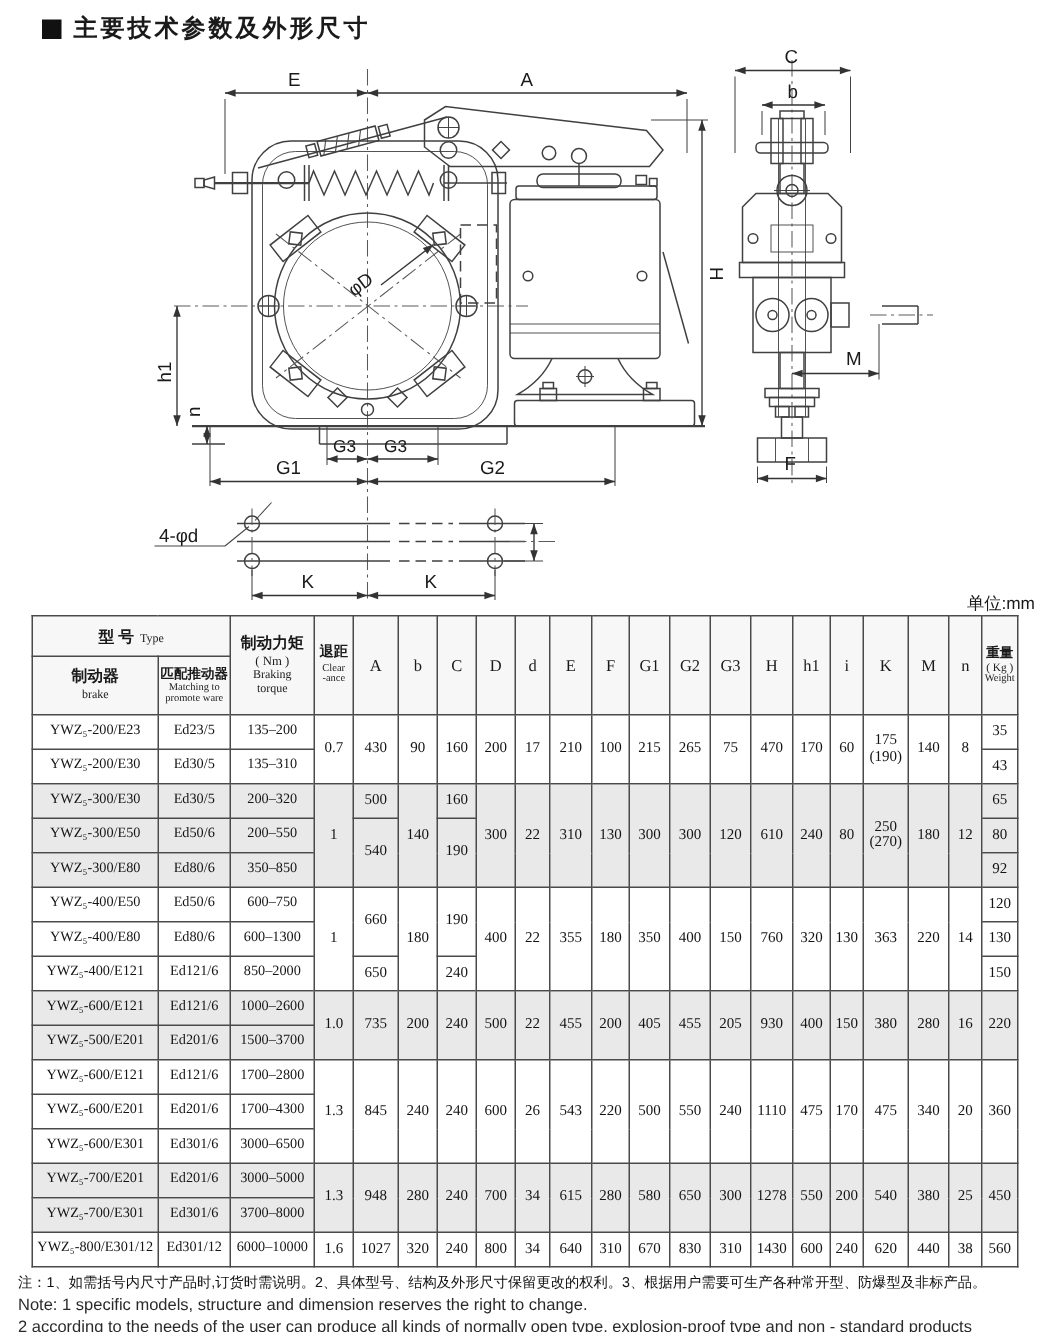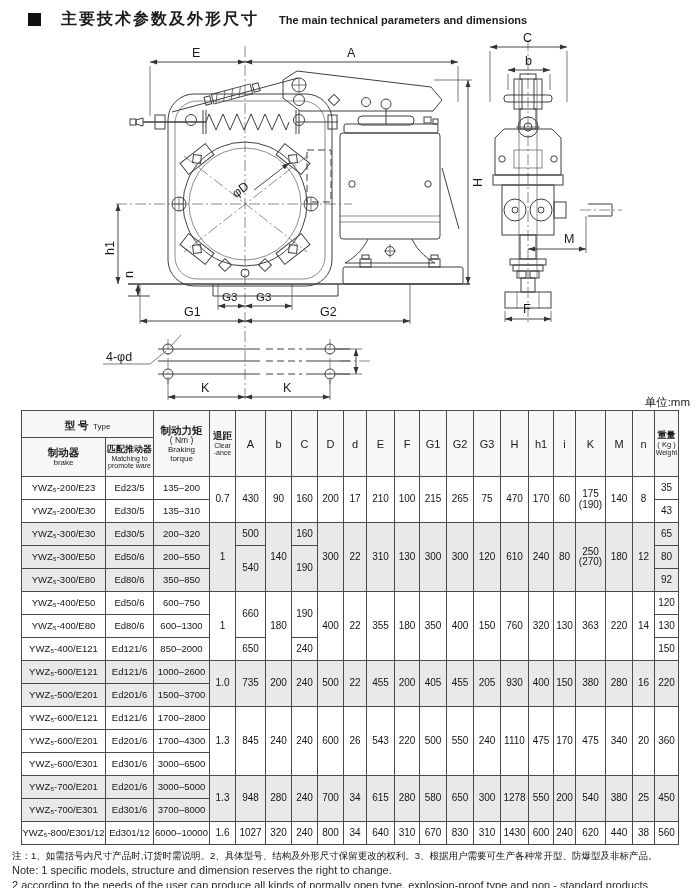--- a/index.html
+++ b/index.html
@@ -1,36 +1,36 @@
 <!DOCTYPE html>
 <html><head>
 <meta charset="utf-8">
 <style>
   html,body{margin:0;padding:0;}
   body{width:700px;height:888px;background:#fff;overflow:hidden;
        font-family:"Liberation Sans","DejaVu Sans",sans-serif;color:#1a1a1a;}
   
-  .titlebar{display:flex;align-items:baseline;gap:20px;padding:9px 10px 2px 28px;}
+  .titlebar{display:flex;align-items:baseline;gap:8px;padding:9px 10px 2px 28px;}
   .sqicon{width:13px;height:13px;background:#111;display:inline-block;align-self:center;}
   .t-zh{font-size:16px;font-weight:bold;letter-spacing:2px;}
   .t-en{font-size:11px;font-weight:bold;}
   
   svg{display:block;}
   .mk{fill:none;stroke:#404040;stroke-width:1;}
   .mkt{stroke-width:0.6;}
   .thk{stroke-width:1.5;}
   .cl{fill:none;stroke:#5a5a5a;stroke-width:0.7;stroke-dasharray:11 3 2 3;}
   .dsh{stroke-dasharray:7 4;}
   .dl{stroke:#333;stroke-width:0.9;}
   .xl{stroke:#444;stroke-width:0.7;}
   .dt{font:12.5px "Liberation Sans","DejaVu Sans",sans-serif;fill:#1a1a1a;}
   .dts{font-size:11.5px;}
   .unit{font:11.5px "Liberation Sans","DejaVu Sans",sans-serif;fill:#1a1a1a;}
   
-  .spec{border-collapse:collapse;table-layout:fixed;width:572px;margin:0 auto;}
+  .spec{border-collapse:collapse;table-layout:fixed;width:572px;margin:0 auto;font-family:Liberation Serif, serif;}
   .spec th,.spec td{border:1px solid #4a4a4a;text-align:center;vertical-align:middle;
        padding:0;overflow:hidden;}
   .spec td{height:22px;font-size:10px;line-height:1.05;color:#141414;}
   .spec td div{font-size:10px;}
   .spec tr.shade td{background:#e9e9e9;}
   .spec td[data-name="cell-model"],.spec td[data-name="cell-torque"],
   .spec td[data-name="cell-thruster"]{font-size:9.5px;}
   .spec thead th{background:#f7f7f7;font-weight:normal;}
   .hz{font-size:10.5px;font-weight:bold;display:block;line-height:1.2;}
   .hzi{font-size:10.5px;font-weight:bold;}
@@ -44,21 +44,20 @@
   .notes{padding:4px 22px 0 12px;}
   .n-zh{font-size:9.5px;color:#111;line-height:1.5;}
   .n-en{font-size:11px;color:#2a2a2a;line-height:1.35;}
 </style>
 </head>
 <body data-name="catalog-page">
 
 <div class="titlebar" data-name="page-title">
   <span class="sqicon" data-name="section-square-icon"></span>
   <span class="t-zh" data-name="page-title-zh">主要技术参数及外形尺寸</span>
-  <span class="t-en" data-name="page-title-en">The main technical parameters and dimensions</span>
 </div>
 
 <svg width="700" height="378" viewBox="0 0 700 378" data-name="technical-drawing">
   <defs>
     <marker id="arr" viewBox="0 0 10 8" markerWidth="9" markerHeight="7" refX="9.5" refY="4" orient="auto-start-reverse">
       <path d="M0.5,0.8 L9.5,4 L0.5,7.2 Z" fill="#333"></path>
     </marker>
   </defs>
 
   <g data-name="front-view">

